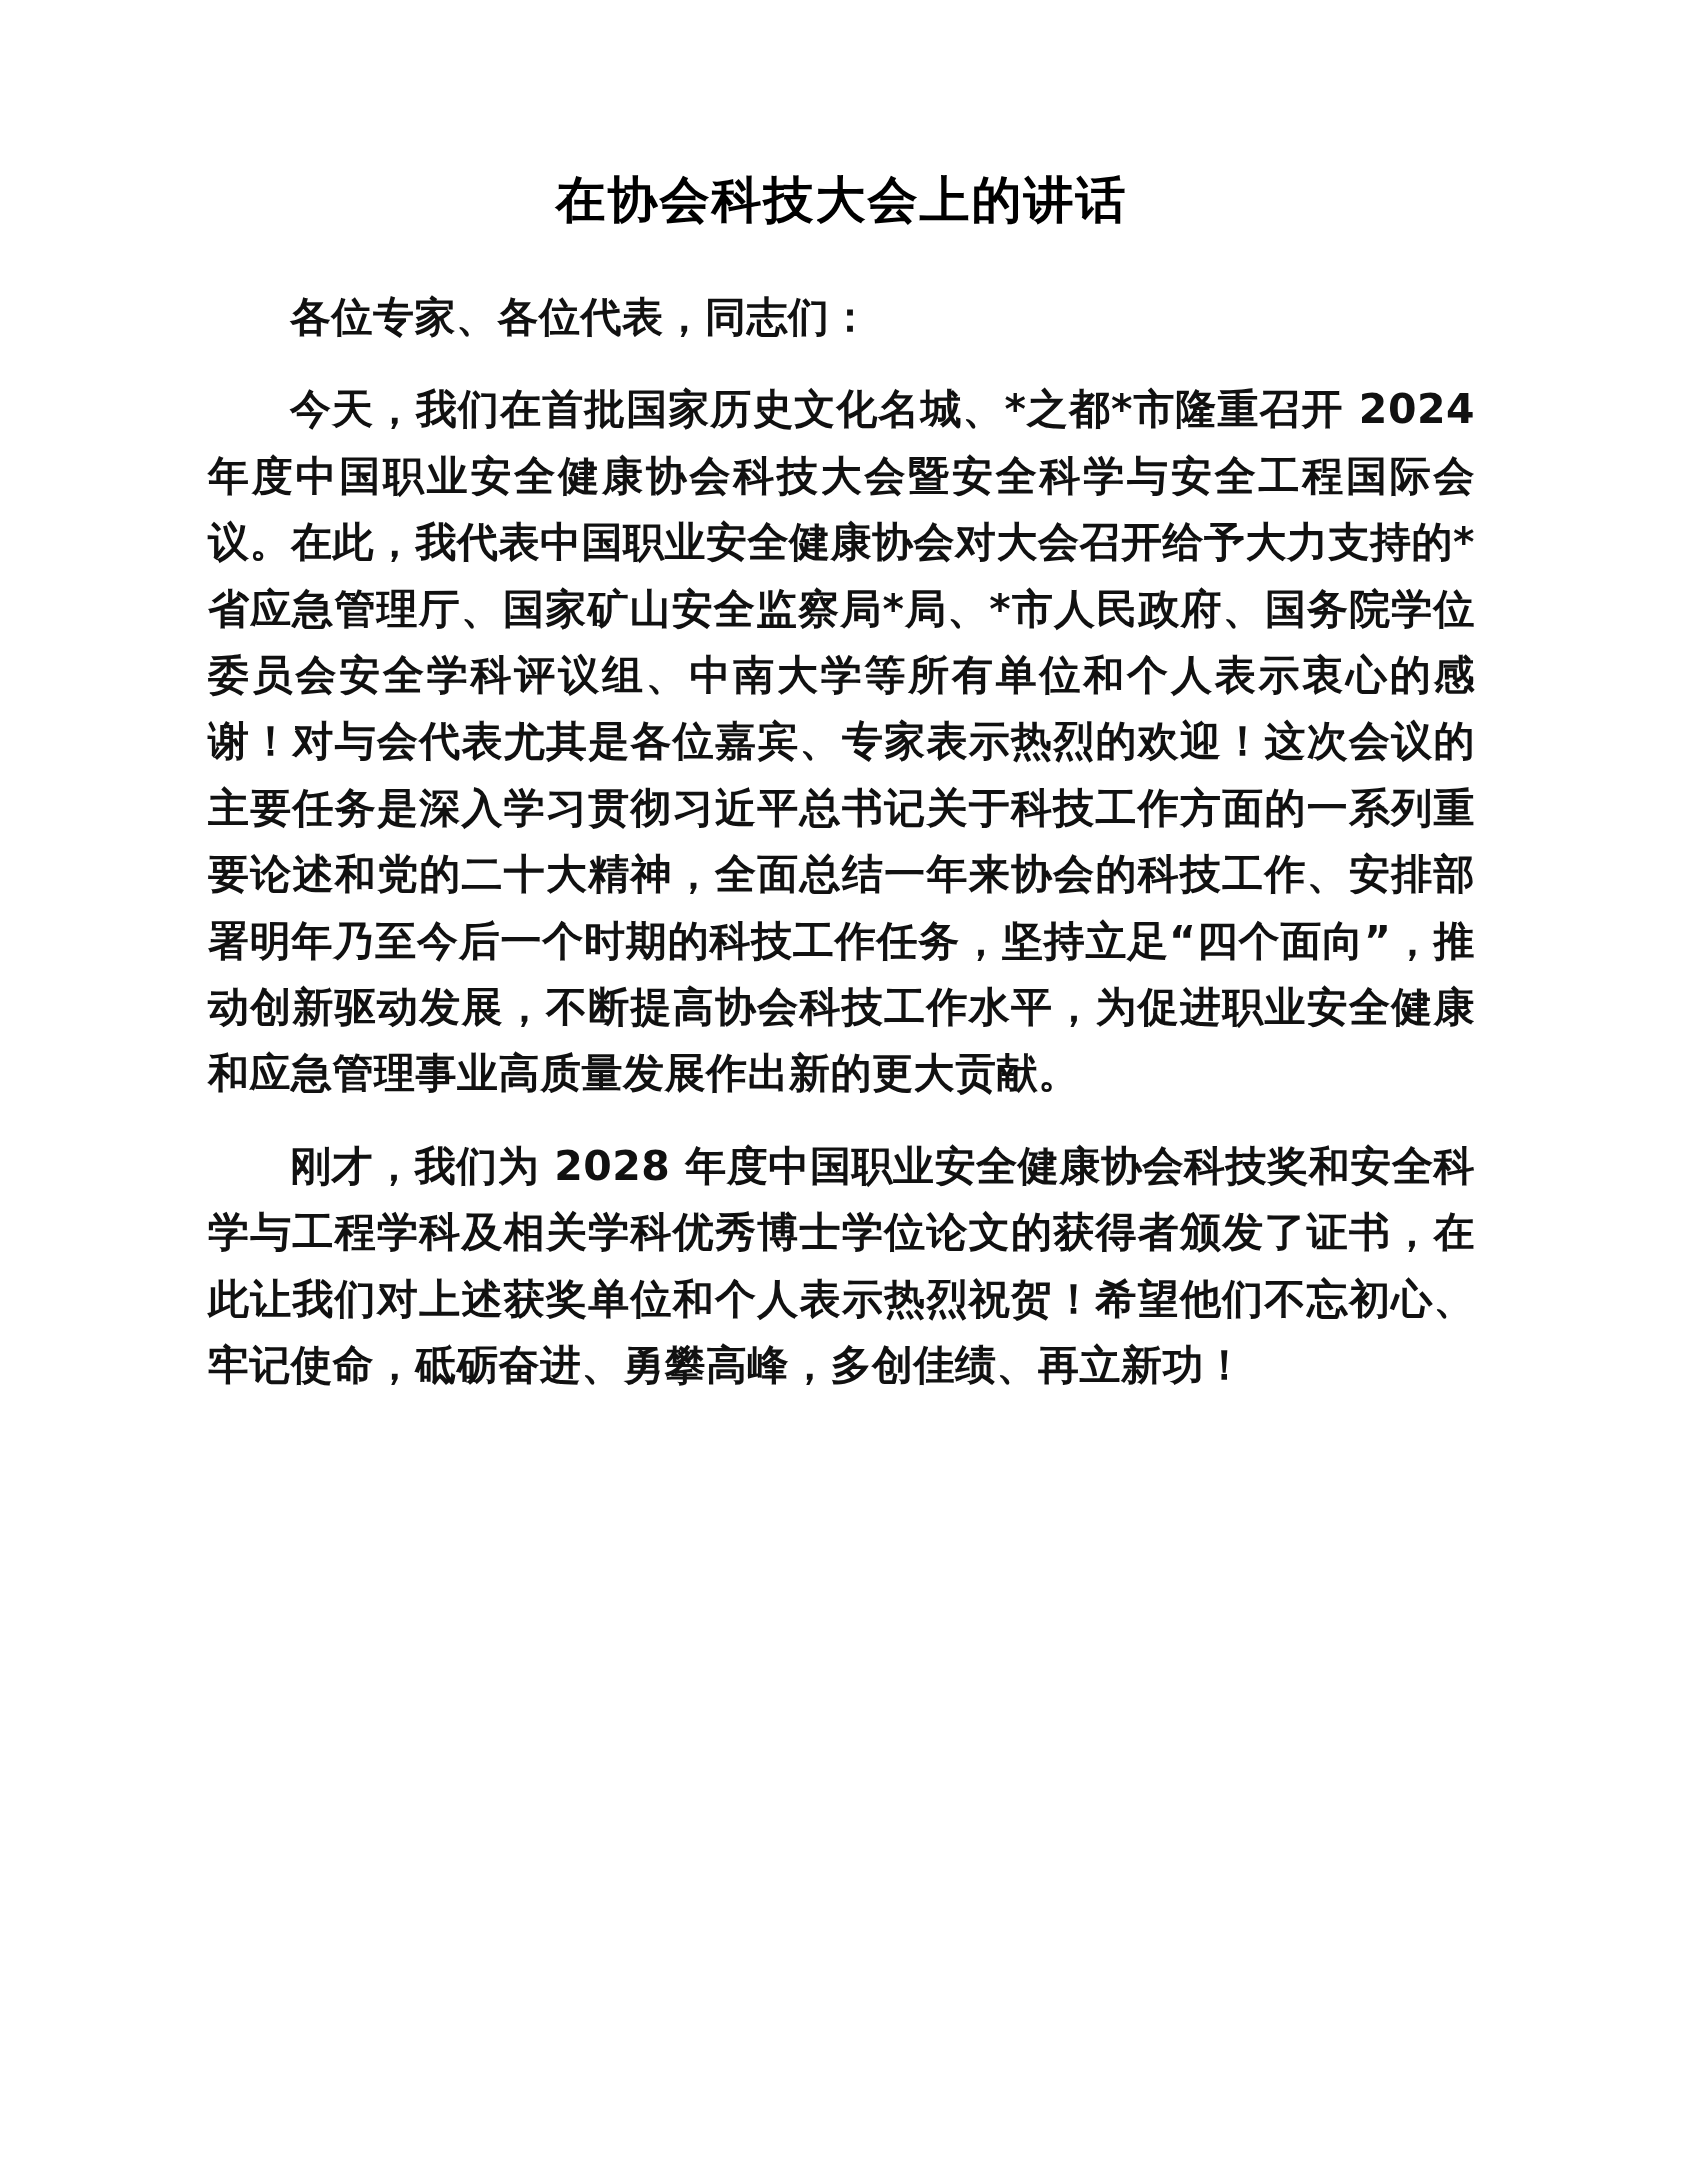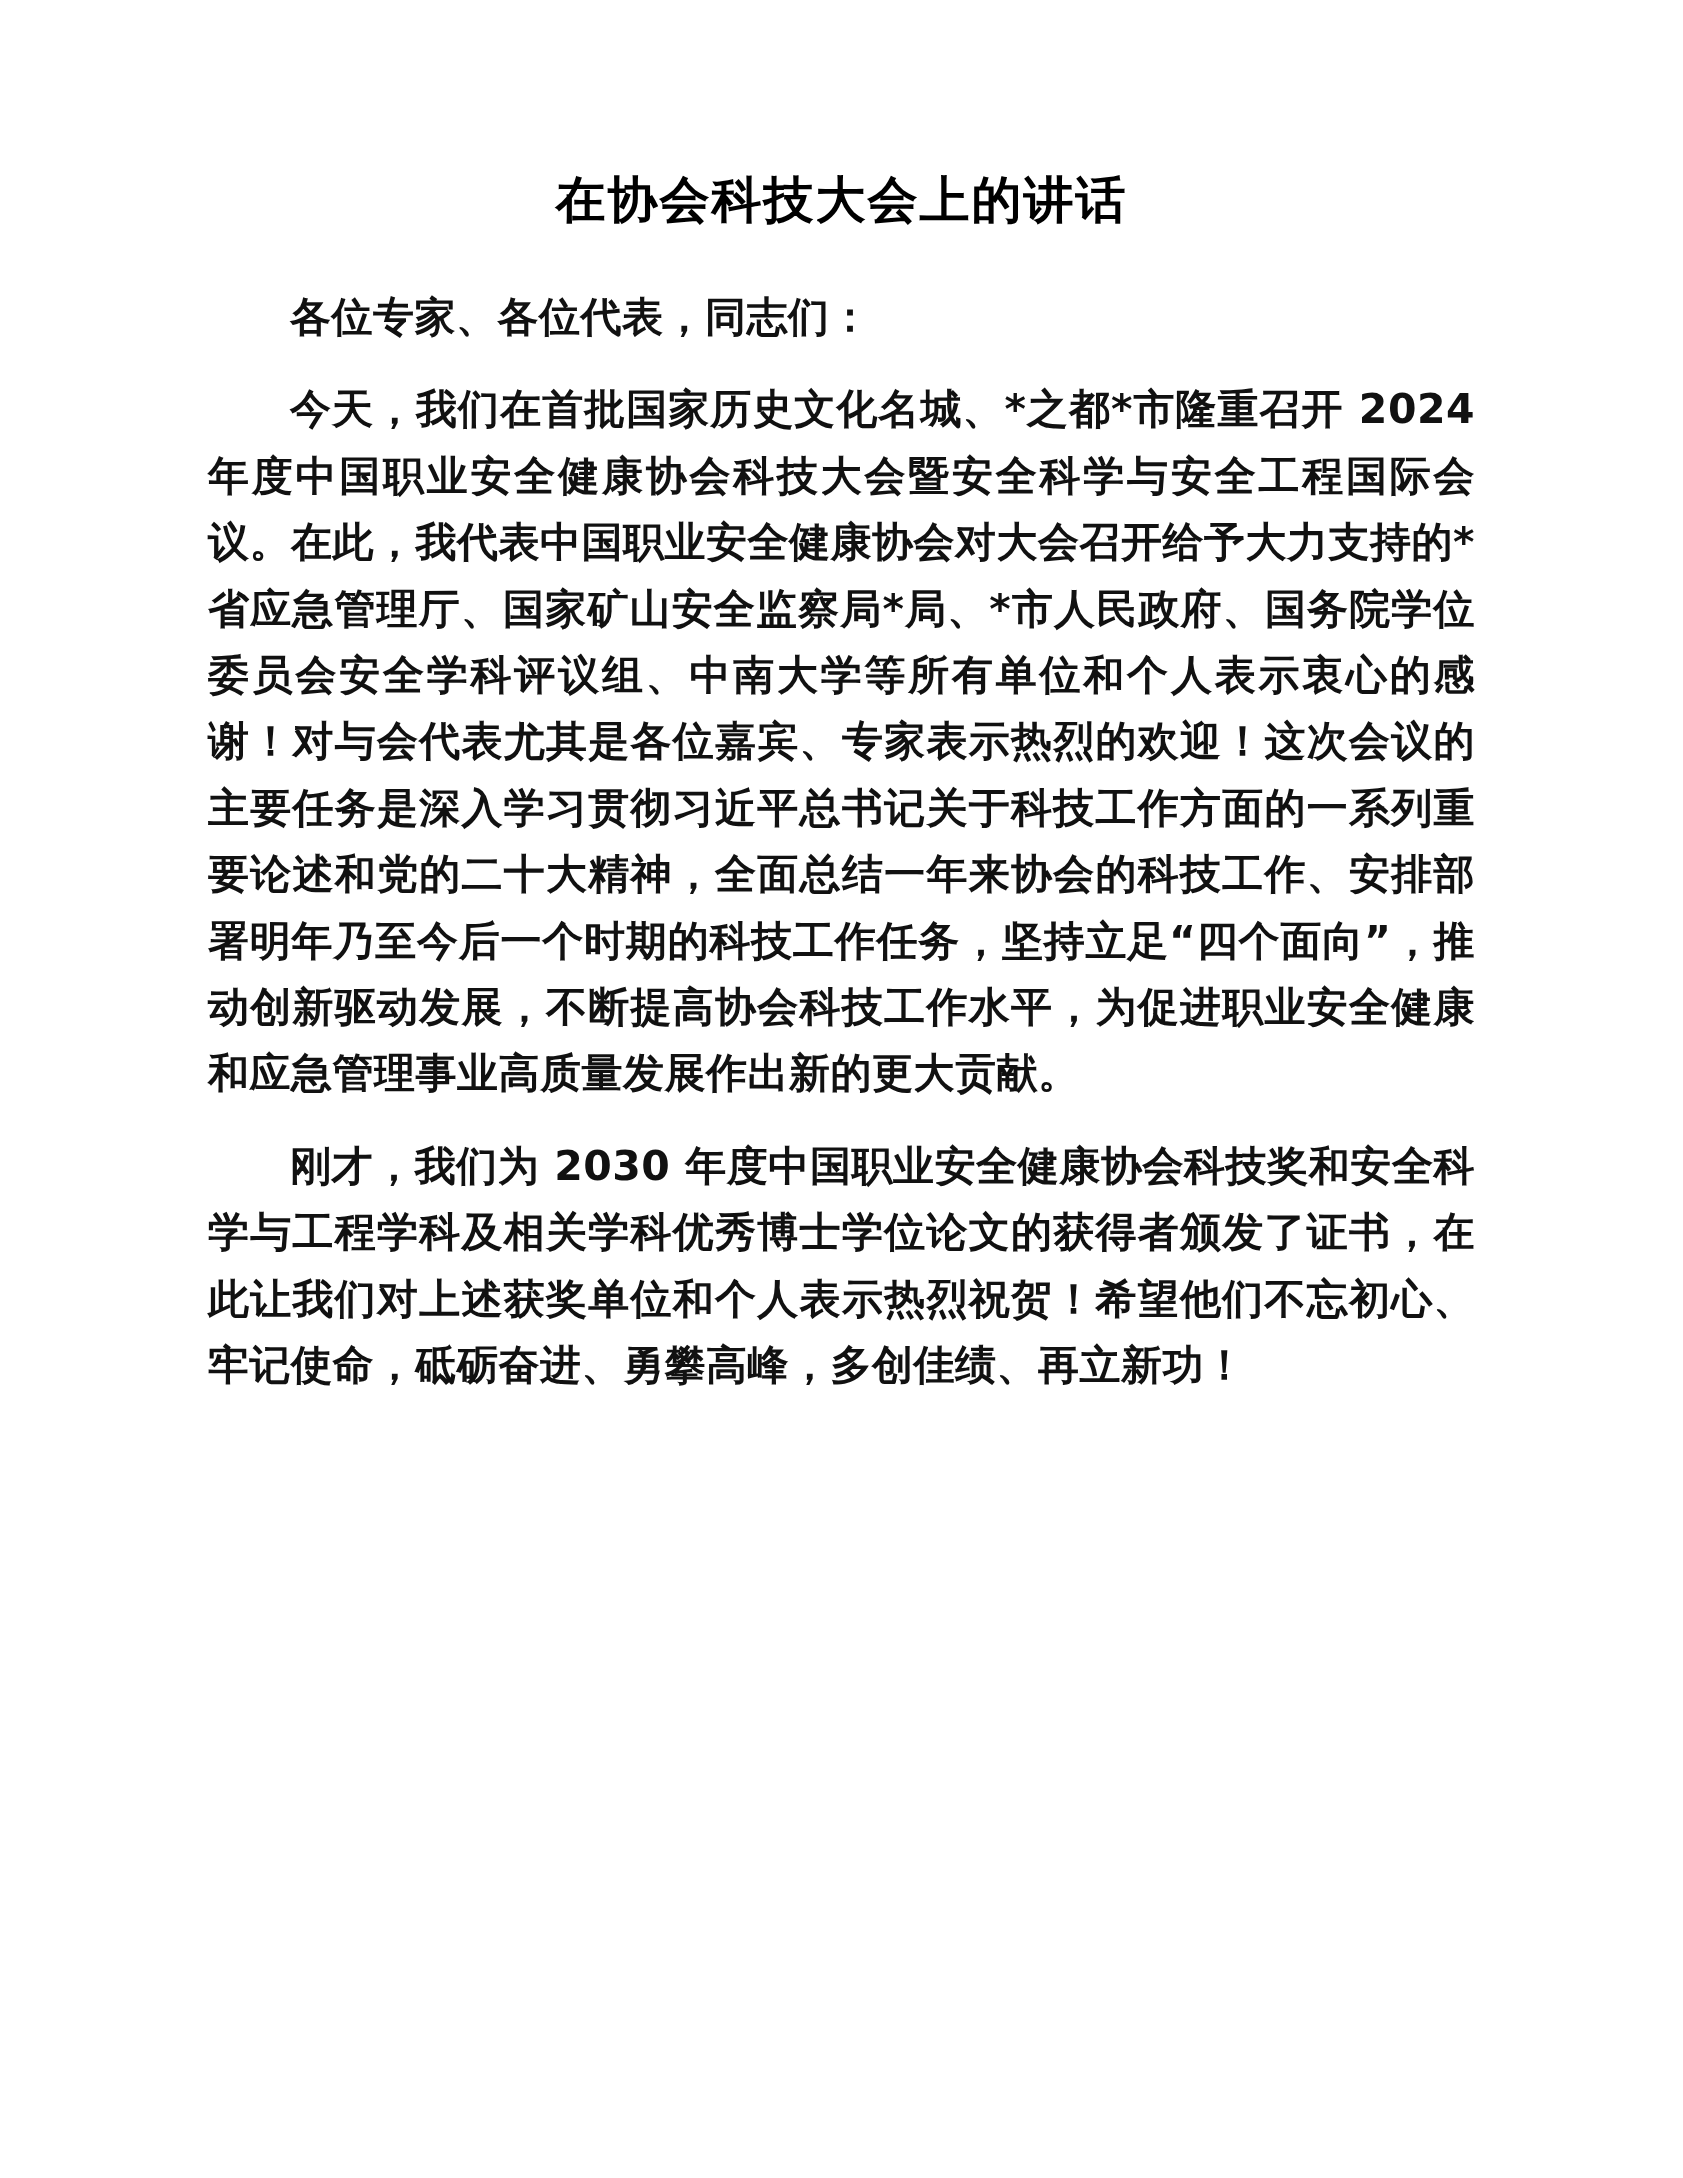--- a/index.html
+++ b/index.html
@@ -47,15 +47,15 @@
   }
 </style>
 </head>
 <body>
 
 <div class="page">
   <h1 class="doc-title">在协会科技大会上的讲话</h1>
 
   <p class="para indent">各位专家、各位代表，同志们：</p>
   <p class="para indent">今天，我们在首批国家历史文化名城、*之都*市隆重召开 2024 年度中国职业安全健康协会科技大会暨安全科学与安全工程国际会议。在此，我代表中国职业安全健康协会对大会召开给予大力支持的*省应急管理厅、国家矿山安全监察局*局、*市人民政府、国务院学位委员会安全学科评议组、中南大学等所有单位和个人表示衷心的感谢！对与会代表尤其是各位嘉宾、专家表示热烈的欢迎！这次会议的主要任务是深入学习贯彻习近平总书记关于科技工作方面的一系列重要论述和党的二十大精神，全面总结一年来协会的科技工作、安排部署明年乃至今后一个时期的科技工作任务，坚持立足“四个面向”，推动创新驱动发展，不断提高协会科技工作水平，为促进职业安全健康和应急管理事业高质量发展作出新的更大贡献。</p>
-  <p class="para indent">刚才，我们为 2030 年度中国职业安全健康协会科技奖和安全科学与工程学科及相关学科优秀博士学位论文的获得者颁发了证书，在此让我们对上述获奖单位和个人表示热烈祝贺！希望他们不忘初心、牢记使命，砥砺奋进、勇攀高峰，多创佳绩、再立新功！</p>
+  <p class="para indent">刚才，我们为 2028 年度中国职业安全健康协会科技奖和安全科学与工程学科及相关学科优秀博士学位论文的获得者颁发了证书，在此让我们对上述获奖单位和个人表示热烈祝贺！希望他们不忘初心、牢记使命，砥砺奋进、勇攀高峰，多创佳绩、再立新功！</p>
 </div>
 
 
 </body></html>

